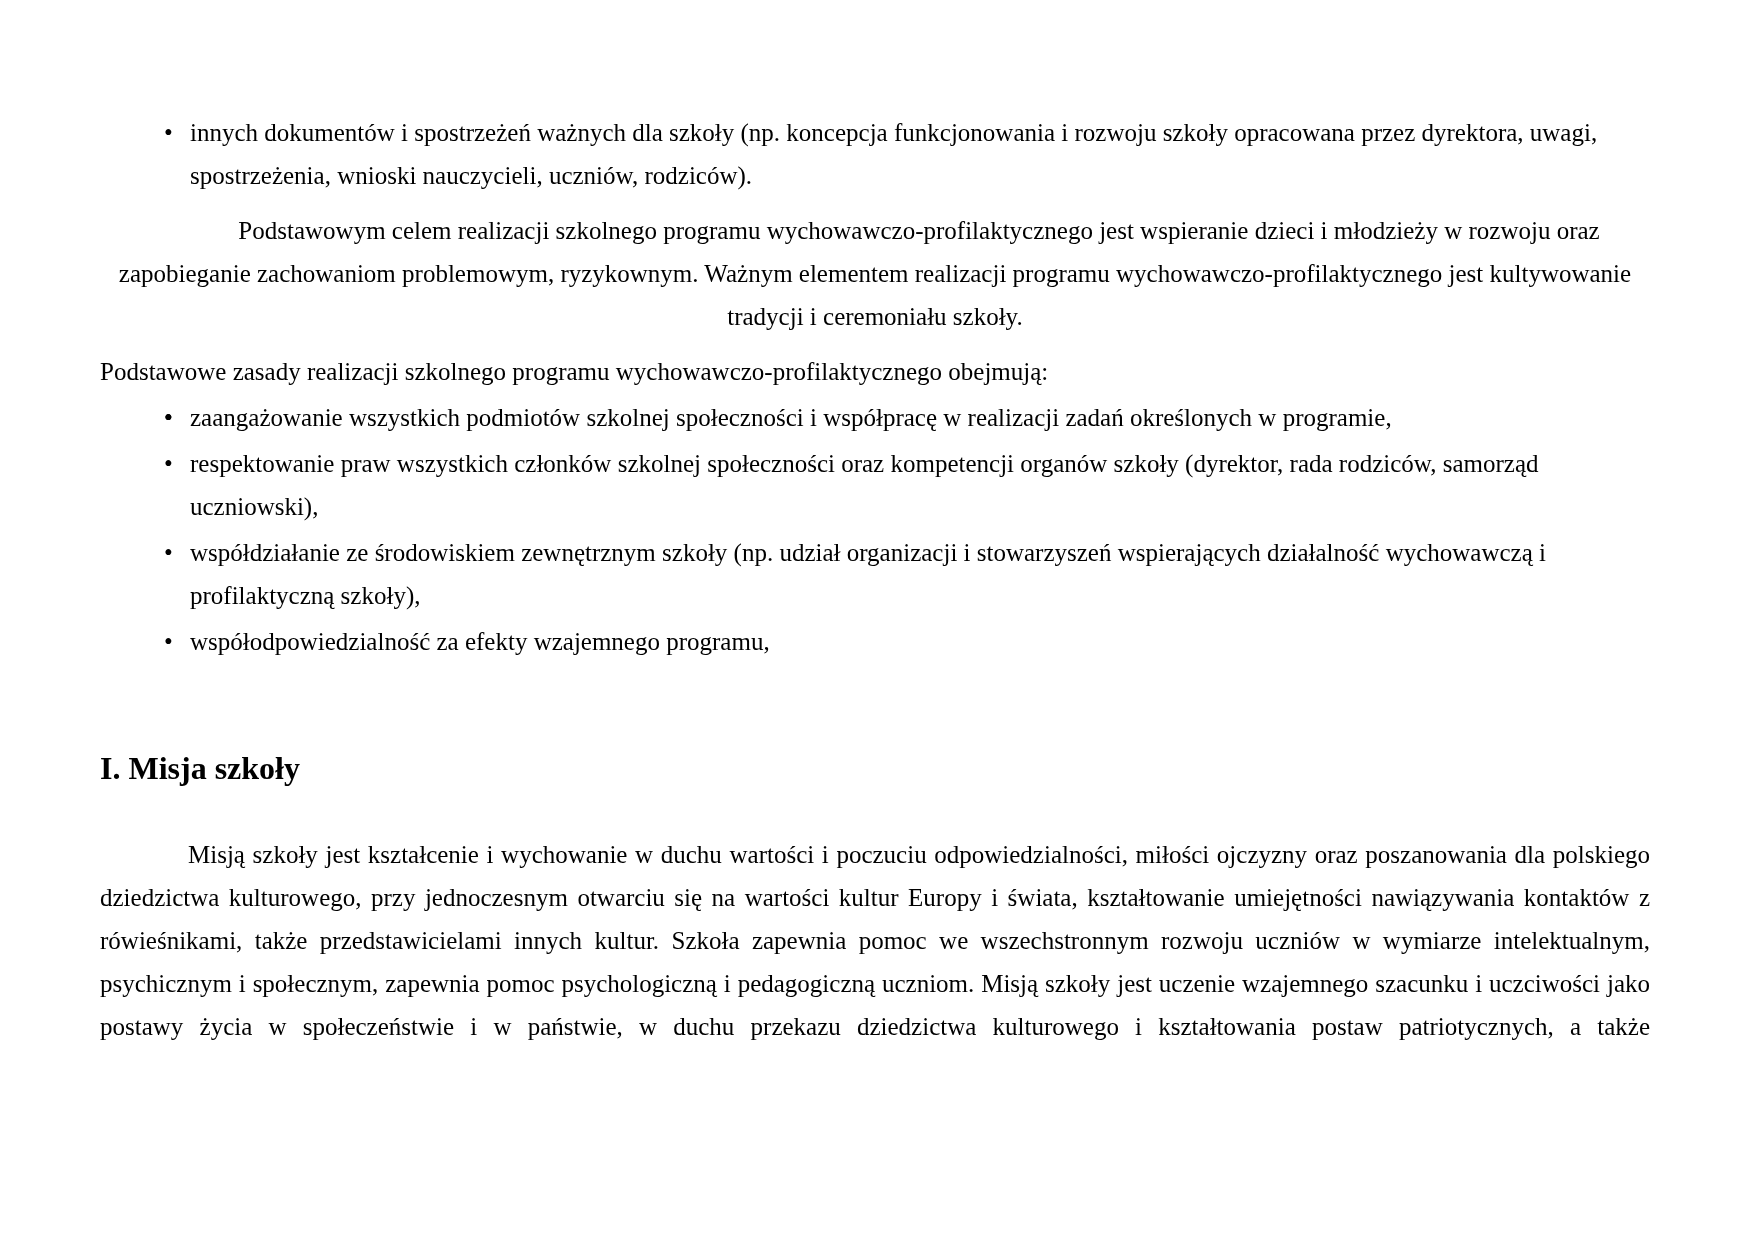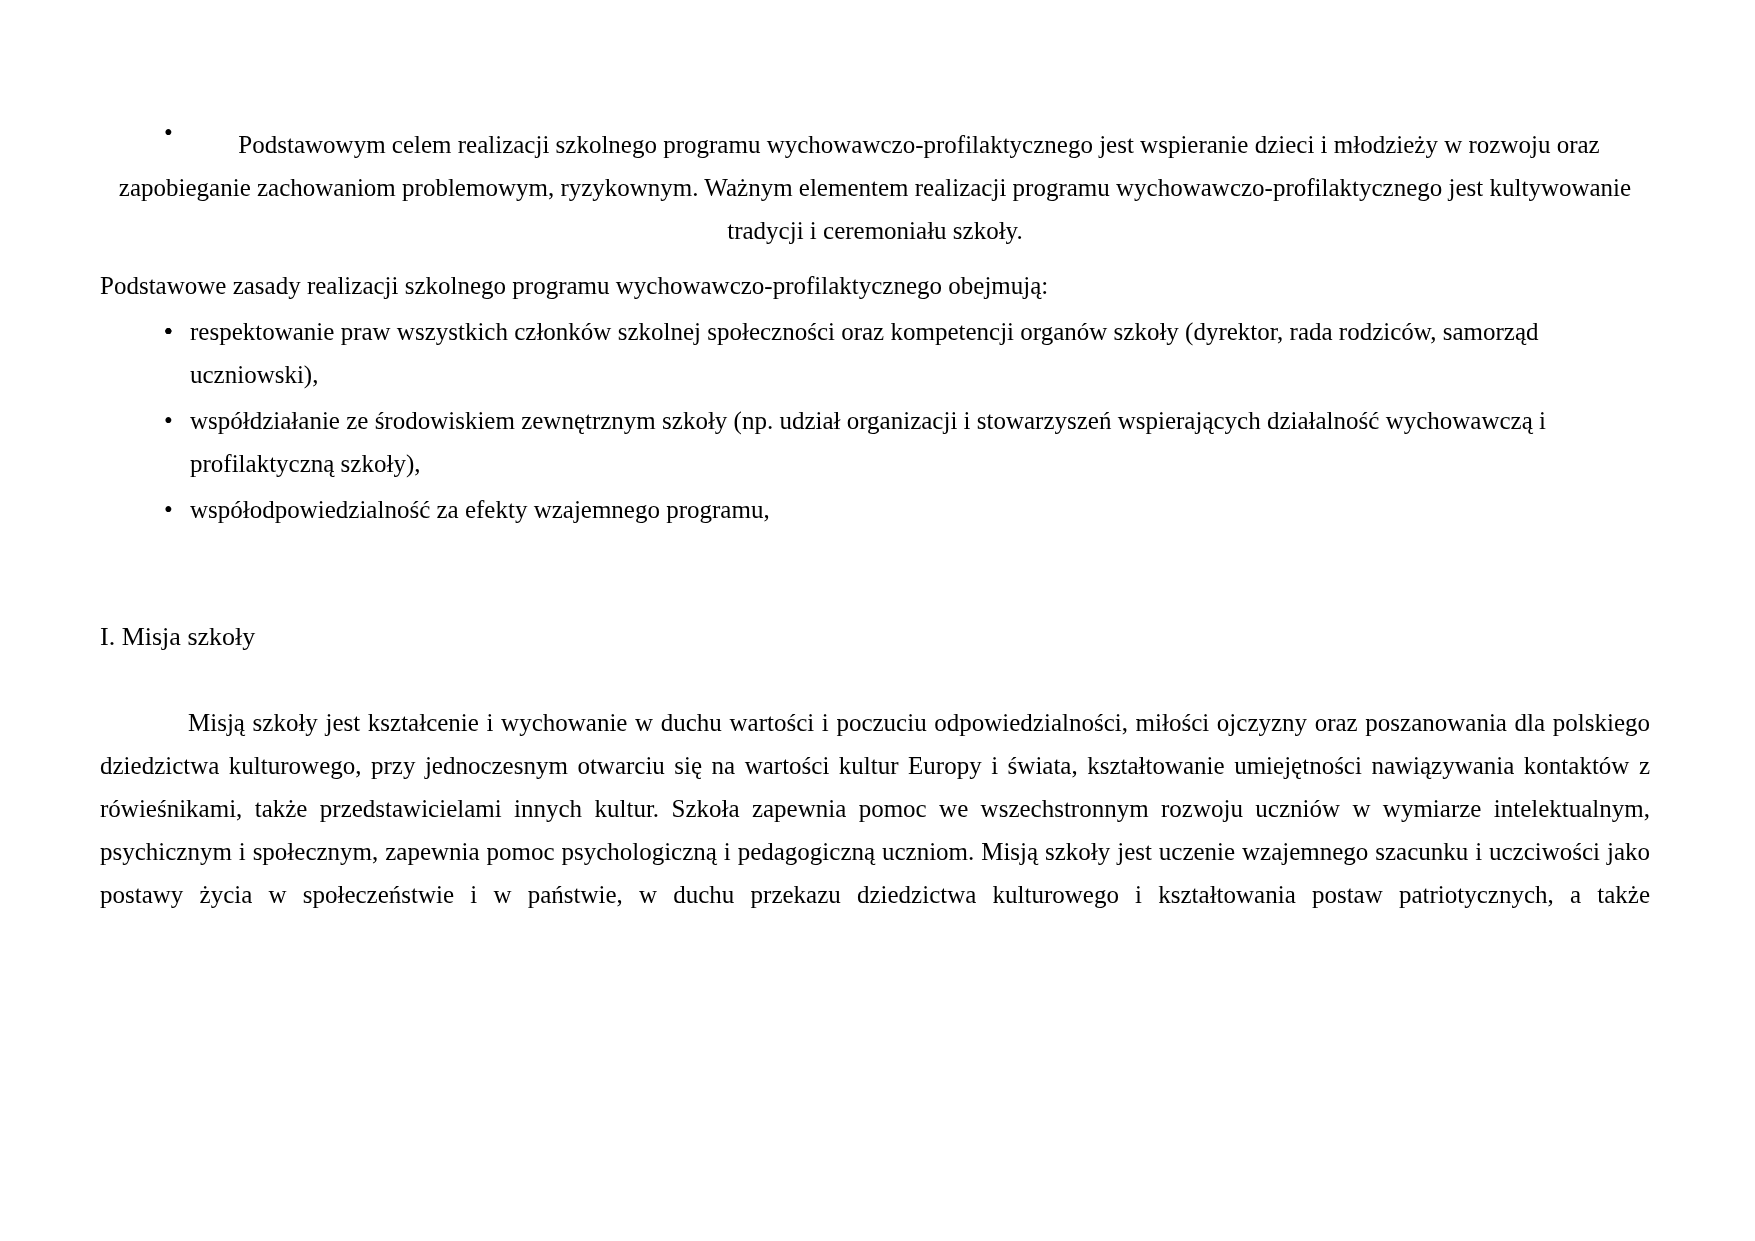--- a/index.html
+++ b/index.html
@@ -40,53 +40,55 @@
   p.para-main {
     margin: 12px;
     text-indent: 88px;
     text-align: center;
   }
   p.para-plain {
     margin: 4px 0 0 0;
     text-align: left;
   }
   h2.section-heading {
-    font-size: 26px;
-    font-weight: normal;
+    font-size: 32px;
+    font-weight: bold;
     margin: 84px 0 43px 0;
     line-height: 43px;
   }
   p.para-mission {
     margin: 0;
     text-indent: 88px;
     text-align: justify;
     text-align-last: justify;
   }
 </style>
 </head>
 <body>
 
 <div class="page">
 
   <ul class="doc-list">
     <li>
       <span class="marker">•</span>
+      <span>innych dokumentów i spostrzeżeń ważnych dla szkoły (np. koncepcja funkcjonowania i rozwoju szkoły opracowana przez dyrektora, uwagi, spostrzeżenia, wnioski nauczycieli, uczniów, rodziców).</span>
     </li>
   </ul>
 
   <p class="para-main">Podstawowym celem realizacji szkolnego programu wychowawczo-profilaktycznego jest wspieranie dzieci i młodzieży w rozwoju oraz zapobieganie zachowaniom problemowym, ryzykownym. Ważnym elementem realizacji programu wychowawczo-profilaktycznego jest kultywowanie tradycji i ceremoniału szkoły.</p>
 
   <p class="para-plain">Podstawowe zasady realizacji szkolnego programu wychowawczo-profilaktycznego obejmują:</p>
 
   <ul class="doc-list spaced">
     <li>
       <span class="marker">•</span>
     </li>
     <li>
       <span class="marker">•</span>
+      <span>zaangażowanie wszystkich podmiotów szkolnej społeczności i współpracę w realizacji zadań określonych w programie,</span>
     </li>
     <li>
       <span class="marker">•</span>
       <span>respektowanie praw wszystkich członków szkolnej społeczności oraz kompetencji organów szkoły (dyrektor, rada rodziców, samorząd uczniowski),</span>
     </li>
     <li>
       <span class="marker">•</span>
       <span>współdziałanie ze środowiskiem zewnętrznym szkoły (np. udział organizacji i stowarzyszeń wspierających działalność wychowawczą i profilaktyczną szkoły),</span>
     </li>
     <li>

